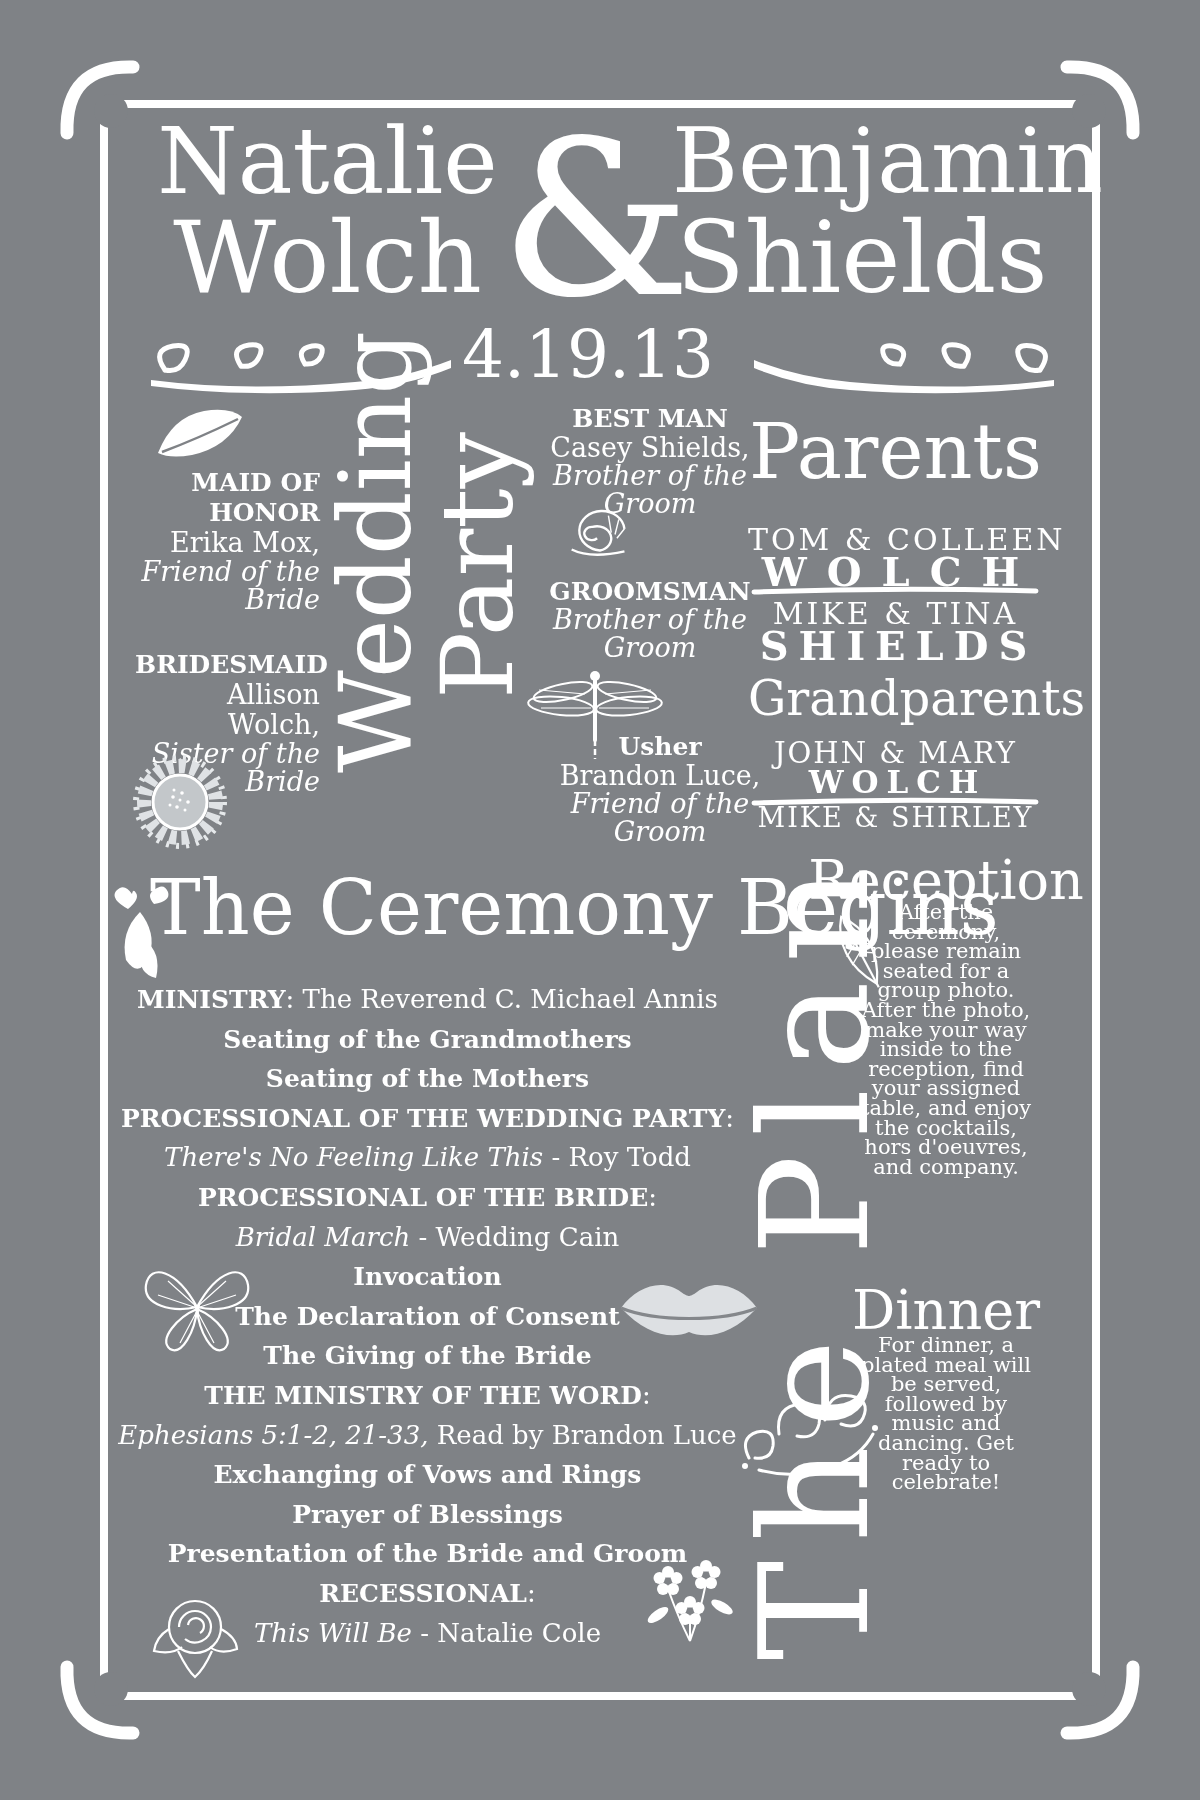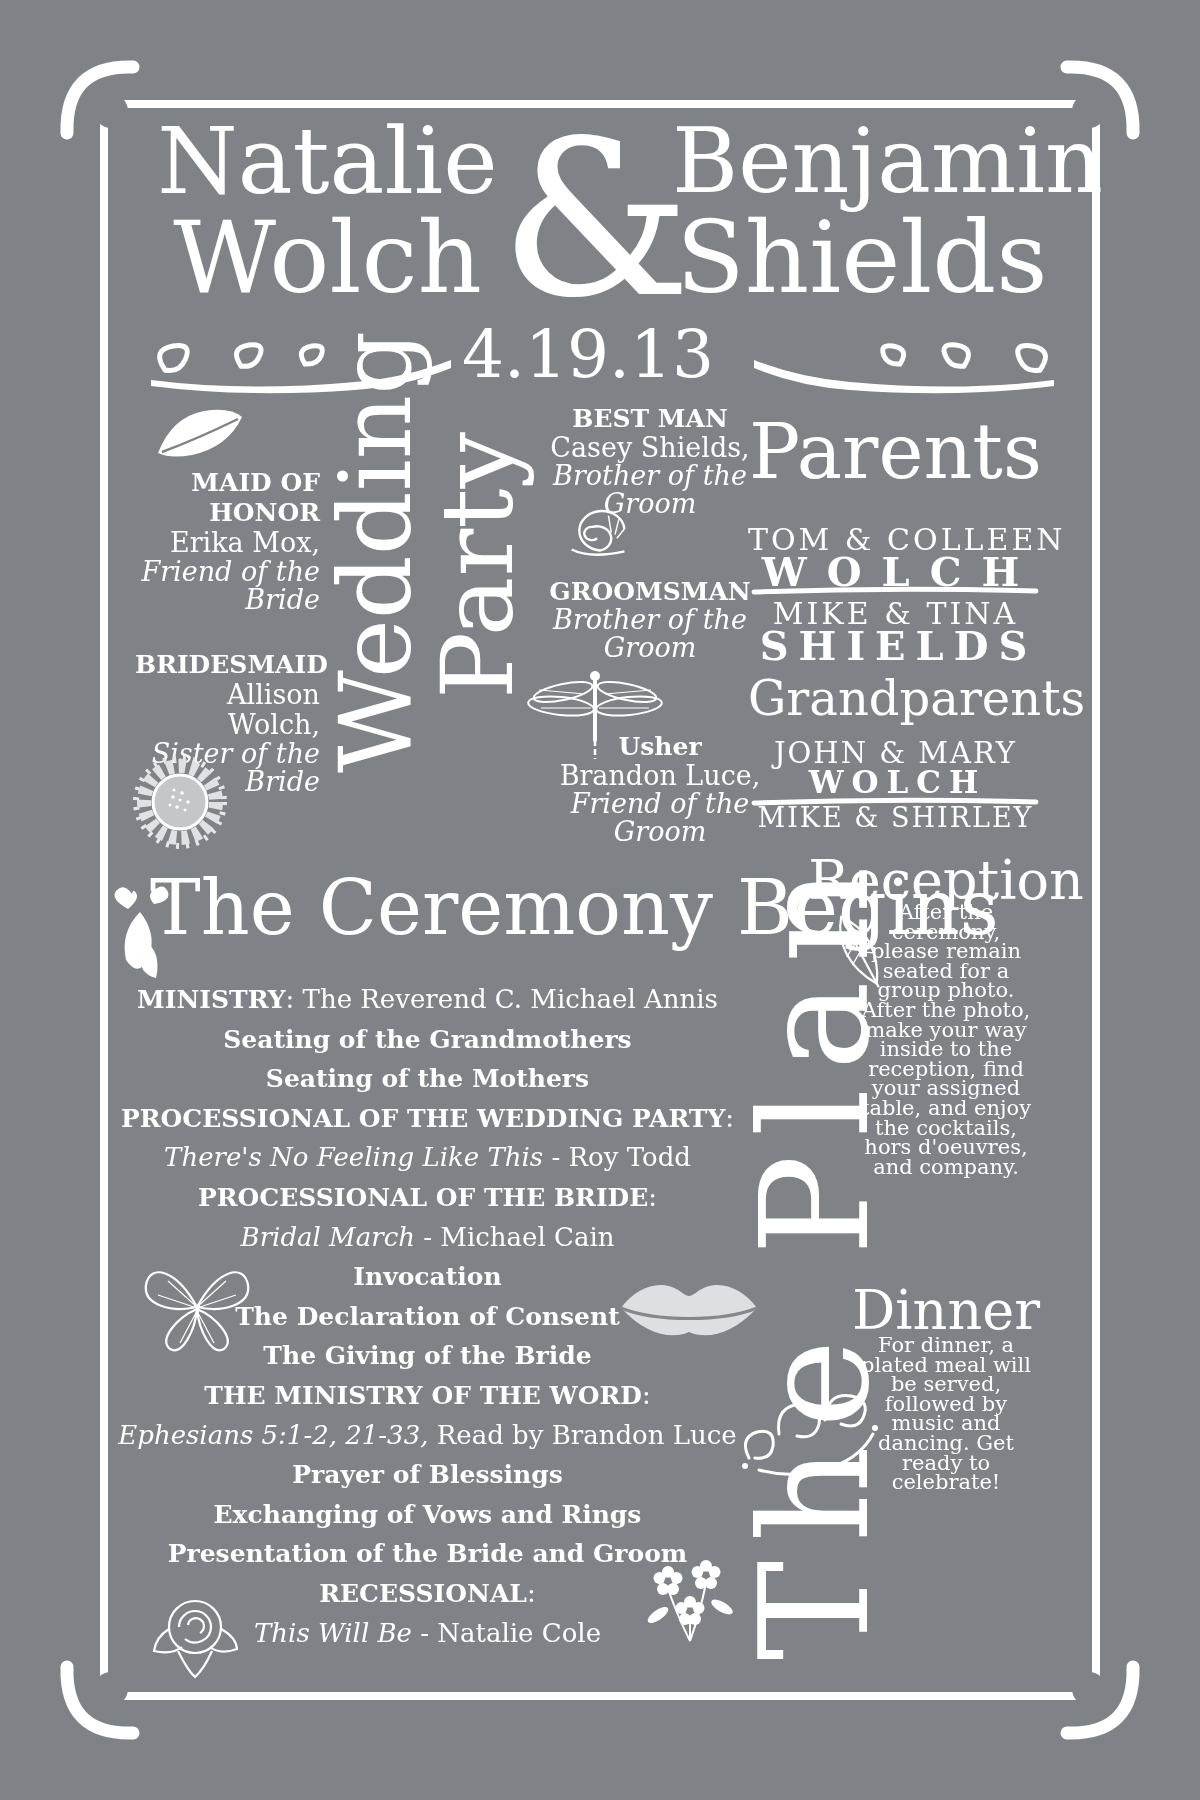--- a/index.html
+++ b/index.html
@@ -161,28 +161,28 @@
   </svg>
   <div class="abs deco ctr nw" style="left:150px;top:866px;width:760px;font-size:76px;line-height:1.1;">The Ceremony Begins</div>
 
   <div class="abs ctr" style="left:105px;top:980px;width:645px;">
     <div class="cer-line"><span class="b">MINISTRY</span><span class="i"></span><span>: The Reverend C. Michael Annis</span></div>
     <div class="cer-line"><span class="b">Seating of the Grandmothers</span><span class="i"></span><span></span></div>
     <div class="cer-line"><span class="b">Seating of the Mothers</span><span class="i"></span><span></span></div>
     <div class="cer-line"><span class="b">PROCESSIONAL OF THE WEDDING PARTY</span><span class="i"></span><span>:</span></div>
     <div class="cer-line"><span class="b"></span><span class="i">There's No Feeling Like This</span><span> - Roy Todd</span></div>
     <div class="cer-line"><span class="b">PROCESSIONAL OF THE BRIDE</span><span class="i"></span><span>:</span></div>
-    <div class="cer-line"><span class="b"></span><span class="i">Bridal March</span><span> - Michael Cain</span></div>
+    <div class="cer-line"><span class="b"></span><span class="i">Bridal March</span><span> - Wedding Cain</span></div>
     <div class="cer-line"><span class="b">Invocation</span><span class="i"></span><span></span></div>
     <div class="cer-line"><span class="b">The Declaration of Consent</span><span class="i"></span><span></span></div>
     <div class="cer-line"><span class="b">The Giving of the Bride</span><span class="i"></span><span></span></div>
     <div class="cer-line"><span class="b">THE MINISTRY OF THE WORD</span><span class="i"></span><span>:</span></div>
     <div class="cer-line"><span class="b"></span><span class="i">Ephesians 5:1-2, 21-33,</span><span> Read by Brandon Luce</span></div>
+    <div class="cer-line"><span class="b">Exchanging of Vows and Rings</span><span class="i"></span><span></span></div>
     <div class="cer-line"><span class="b">Prayer of Blessings</span><span class="i"></span><span></span></div>
-    <div class="cer-line"><span class="b">Exchanging of Vows and Rings</span><span class="i"></span><span></span></div>
     <div class="cer-line"><span class="b">Presentation of the Bride and Groom</span><span class="i"></span><span></span></div>
     <div class="cer-line"><span class="b">RECESSIONAL</span><span class="i"></span><span>:</span></div>
     <div class="cer-line"><span class="b"></span><span class="i">This Will Be</span><span> - Natalie Cole</span></div>
   </div>
 
   <svg class="abs" style="left:138px;top:1255px;" width="118" height="102" viewBox="0 0 118 102">
     <g stroke="#fff" fill="none" stroke-width="2.2">
       <path d="M59 52 C38 14 12 8 8 30 C5 50 34 58 59 52 Z"></path>
       <path d="M59 52 C80 14 106 8 110 30 C113 50 84 58 59 52 Z"></path>
       <path d="M59 54 C40 62 20 84 32 94 C44 101 57 76 59 54 Z"></path>

